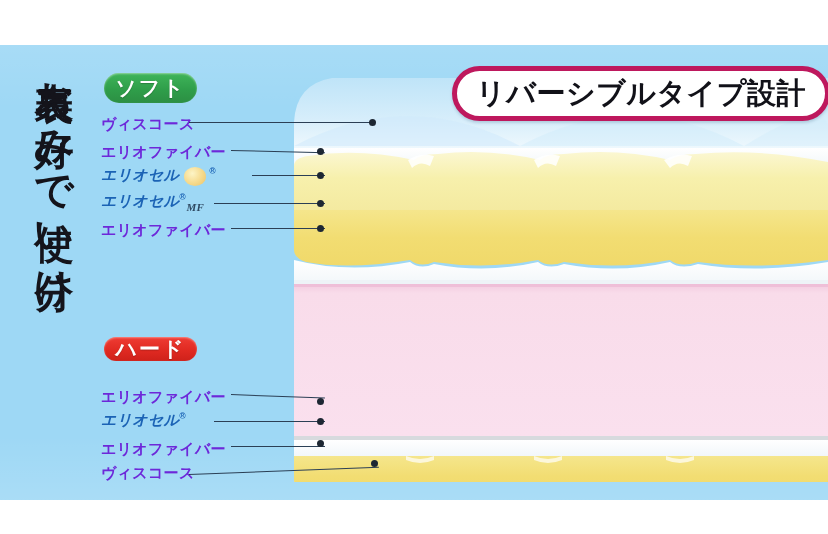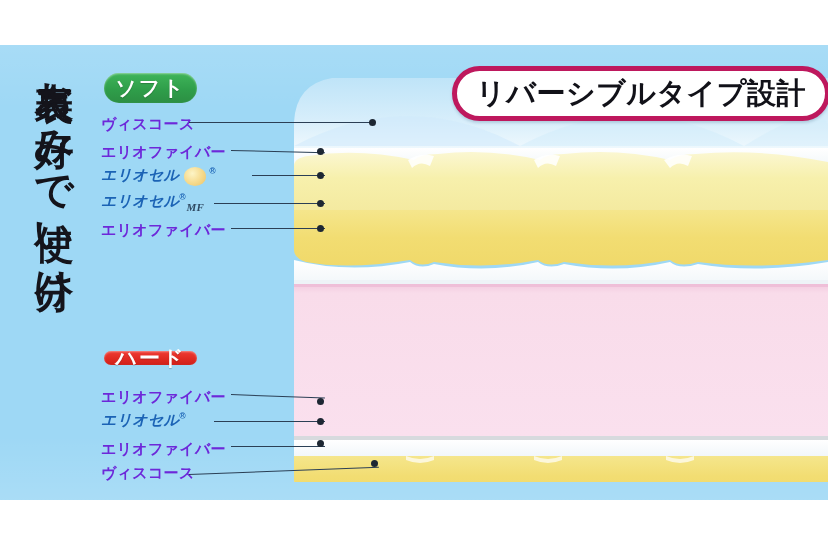--- a/index.html
+++ b/index.html
@@ -75,23 +75,23 @@
   .pill-soft {
     left: 104px;
     top: 73px;
     width: 93px;
     height: 30px;
     background: linear-gradient(180deg, #3fb55a 0%, #2f9e4a 55%, #2c8f43 100%);
     box-shadow: inset 0 1px 2px rgba(255,255,255,0.45);
   }
   .pill-hard {
     left: 104px;
-    top: 351px;
+    top: 337px;
     width: 93px;
-    height: 14px;
+    height: 24px;
     background: linear-gradient(180deg, #ef3c34 0%, #e02a22 55%, #cf211a 100%);
     box-shadow: inset 0 1px 2px rgba(255,255,255,0.40);
   }
 
   
   .reversible-badge {
     position: absolute;
     left: 452px;
     top: 66px;
     width: 368px;

